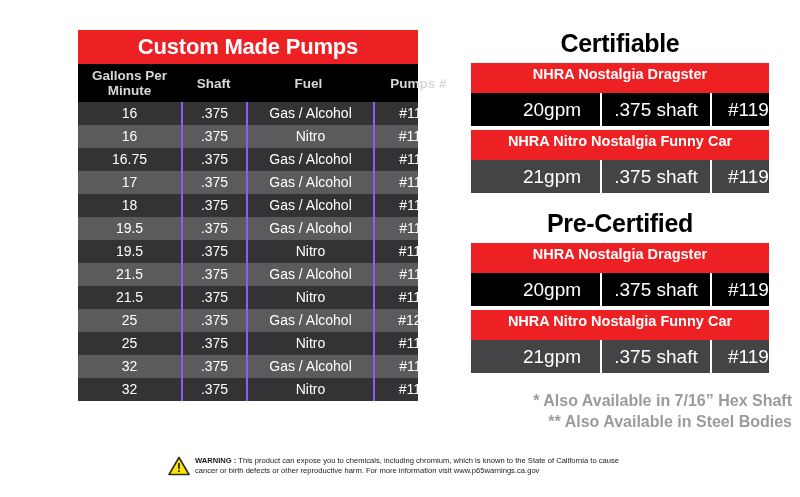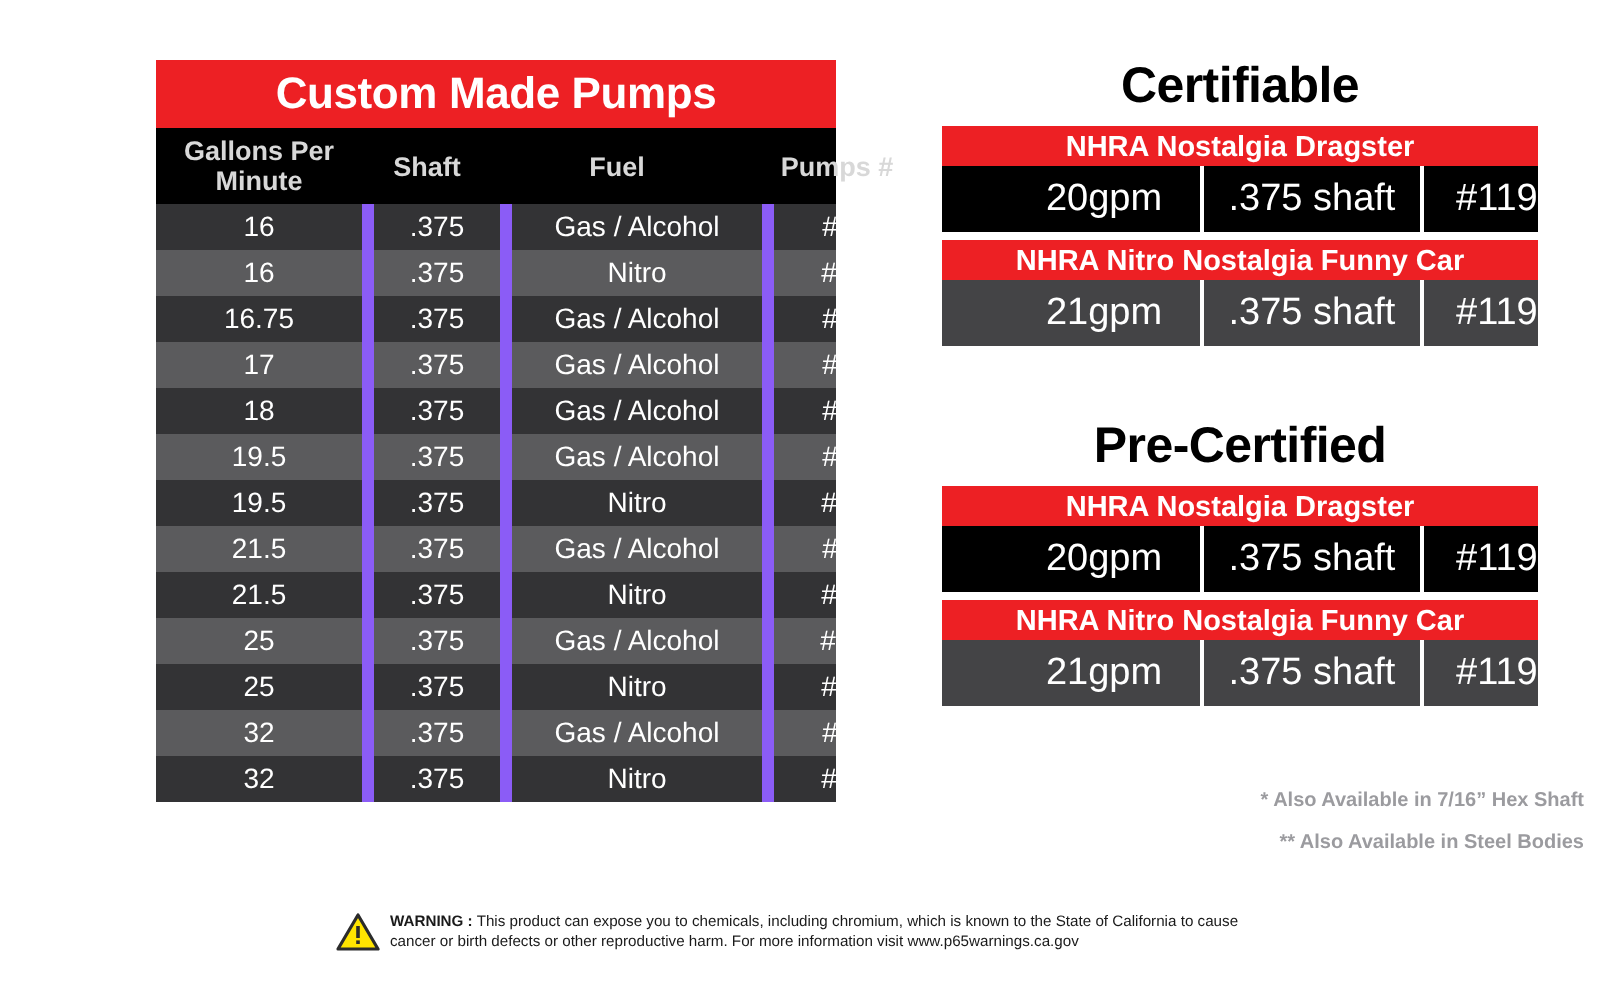--- a/index.html
+++ b/index.html
@@ -54,21 +54,21 @@
   #main-table .trow.dark  { background: #333335; }
   #main-table .trow.light { background: #5b5b5d; }
   #main-table .trow .cell {
     color: #ffffff;
     font-size: 14px;
     text-align: center;
     line-height: 23px;
     white-space: nowrap;
     overflow: hidden;
   }
-  #main-table .trow .cell + .cell { border-left: 6px solid #8b5cf6; }
+  #main-table .trow .cell + .cell { border-left: 2px solid #8b5cf6; }
   #main-table .tbl-head .cell + .cell { border-left: 1px solid transparent; }
   .c-gpm   { width: 103px; flex: 0 0 103px; }
   .c-shaft { width: 63px;  flex: 0 0 63px; }
   .c-fuel  { width: 125px; flex: 0 0 125px; }
   .c-part  { width: 93px;  flex: 0 0 93px; }
 
   
   .side-sec { position: absolute; left: 471px; width: 298px; }
   #sec-certifiable  { top: 28px; }
   #sec-precertified { top: 208px; }
@@ -83,21 +83,21 @@
     margin-bottom: 5px;
   }
   .mini-tbl { width: 100%; }
   .mini-head {
     background: #ED2024;
     color: #ffffff;
     font-size: 14.5px;
     font-weight: bold;
     text-align: center;
     line-height: 22px;
-    height: 20px;
+    height: 30px;
   }
   .mini-row { display: flex; height: 33px; align-items: center; }
   .mini-row.black { background: #000000; }
   .mini-row.gray  { background: #444446; }
   .mini-row .cell {
     color: #ffffff;
     font-size: 19px;
     text-align: center;
     line-height: 33px;
     white-space: nowrap;
@@ -109,21 +109,21 @@
   .mini-gap { height: 4px; }
 
   
   #footnotes {
     position: absolute;
     left: 462px;
     top: 390px;
     width: 330px;
     text-align: right;
     color: #9b9b9f;
-    font-size: 10px;
+    font-size: 16px;
     font-weight: bold;
     line-height: 21px;
   }
 
   
   #prop65 {
     position: absolute;
     left: 168px;
     top: 456px;
     width: 470px;

